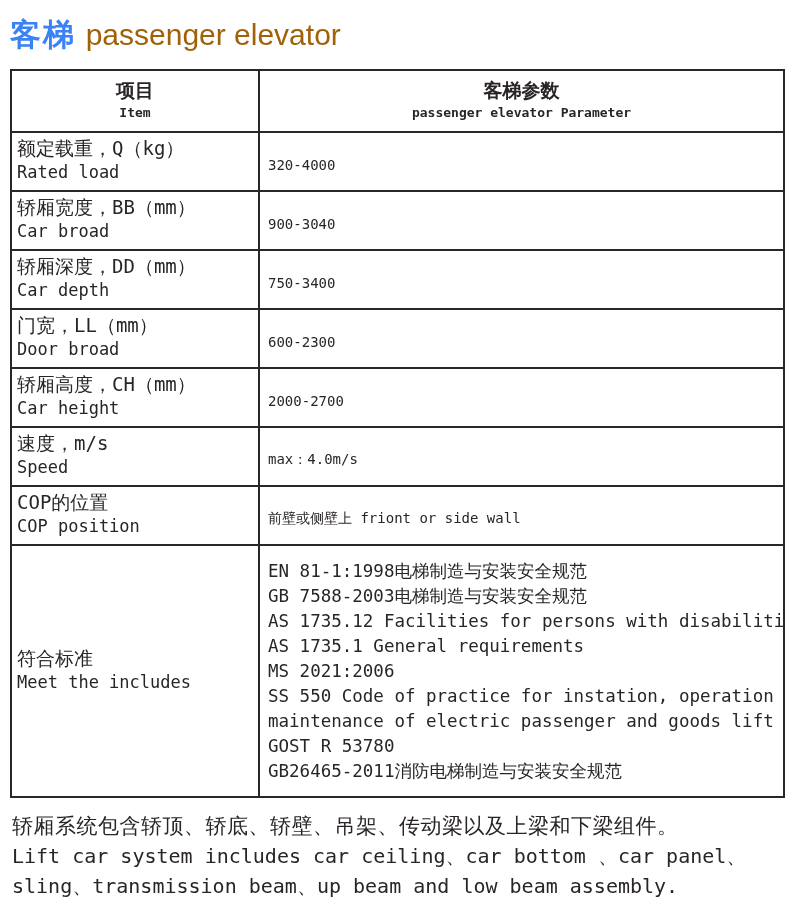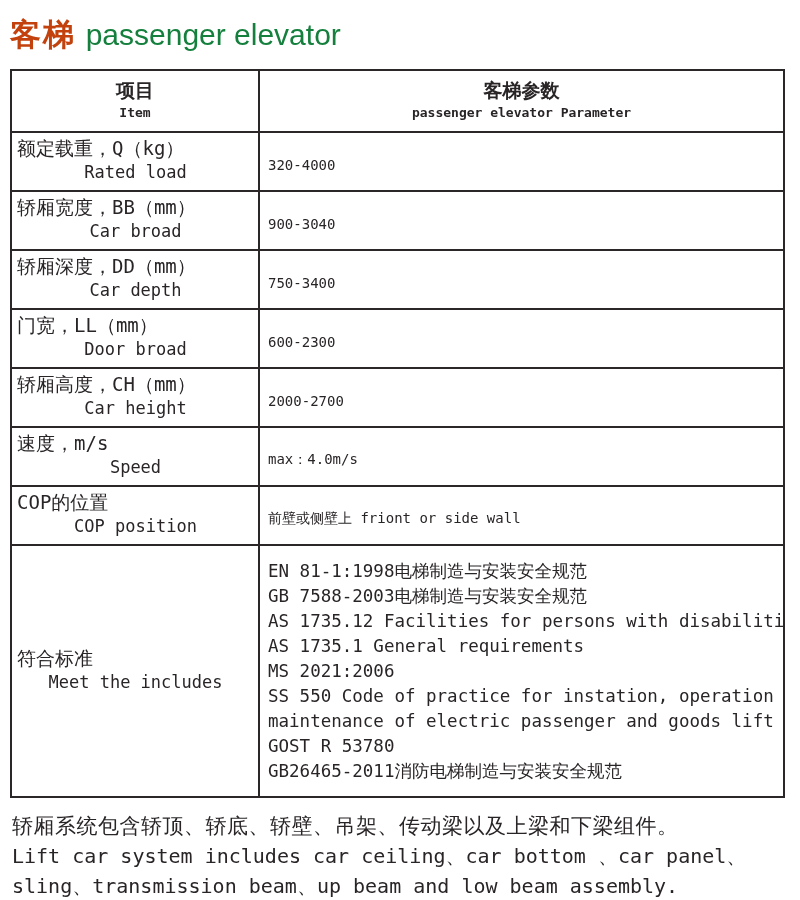--- a/index.html
+++ b/index.html
@@ -20,27 +20,27 @@
   }
   
   .title-row {
     margin: 2px 0 13px 0;
     white-space: nowrap;
   }
   .title-zh {
     font-family: "DejaVu Serif", "Liberation Serif", serif;
     font-weight: bold;
     font-size: 31px;
-    color: #c2410c;
+    color: #3b82f6;
     letter-spacing: 2px;
   }
   .title-en {
     font-family: "Liberation Sans", "DejaVu Sans", sans-serif;
     font-size: 30px;
-    color: #15803d;
+    color: #a16207;
   }
   
   table.spec {
     border-collapse: collapse;
     width: 773px;
     table-layout: fixed;
   }
   table.spec th, table.spec td {
     border: 2px solid #2b2728;
     vertical-align: middle;
@@ -51,21 +51,21 @@
     text-align: center;
     font-weight: bold;
     padding: 7px 2px;
   }
   .hdr-zh { font-size: 19px; line-height: 24px; }
   .hdr-en { font-size: 13px; line-height: 22px; }
   td.lbl {
     padding: 2px 4px 6px 5px;
   }
   .lbl-zh { font-size: 19px; line-height: 26px; white-space: nowrap; }
-  .lbl-en { font-size: 17px; line-height: 23px; white-space: nowrap; text-align: center; }
+  .lbl-en { font-size: 17px; line-height: 23px; white-space: nowrap; }
   td.val {
     padding: 8px 4px 2px 8px;
     font-size: 14px;
   }
   tr.r { height: 52px; }
   tr.r-big { height: 252px; }
   td.std {
     vertical-align: middle;
     padding: 6px 2px 6px 8px;
   }

